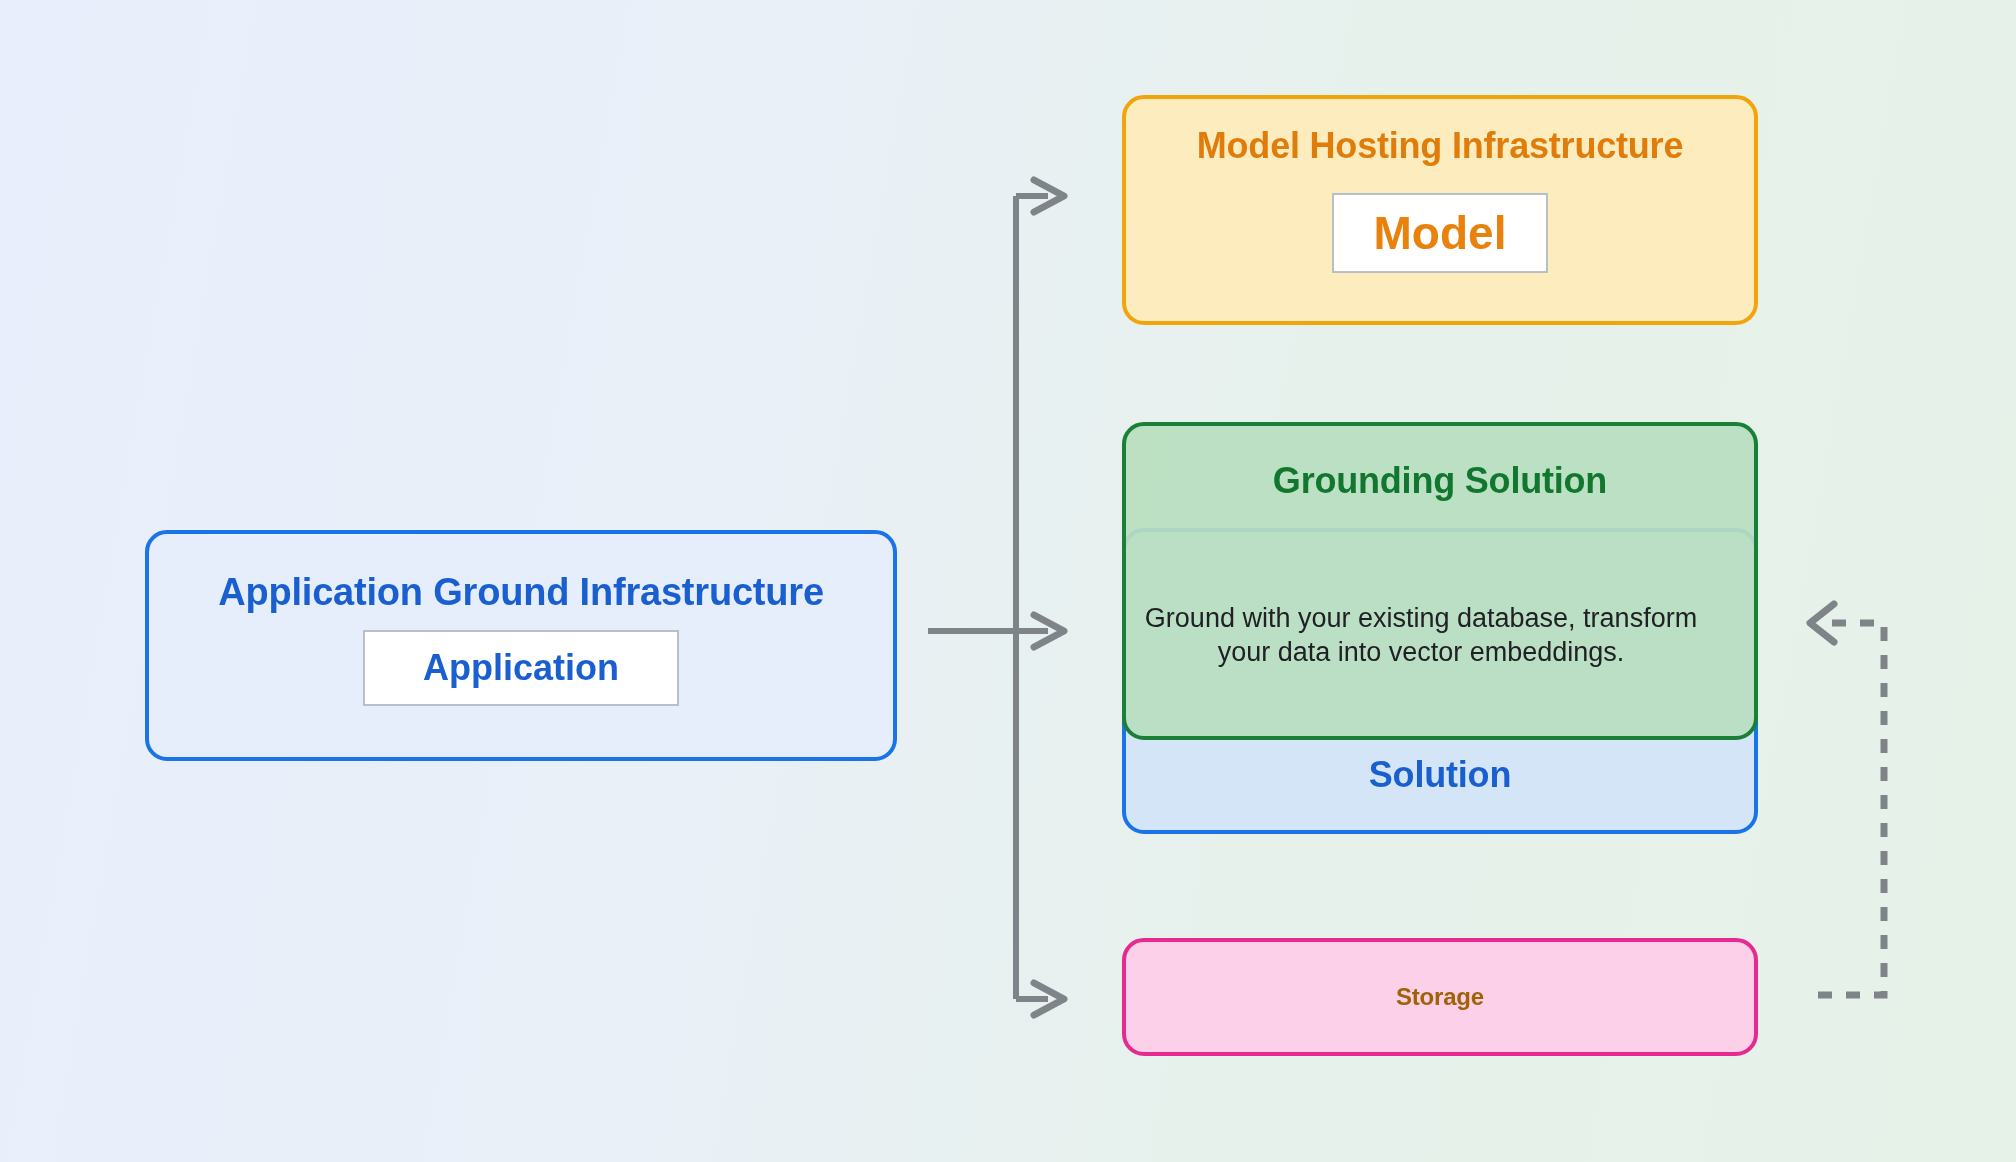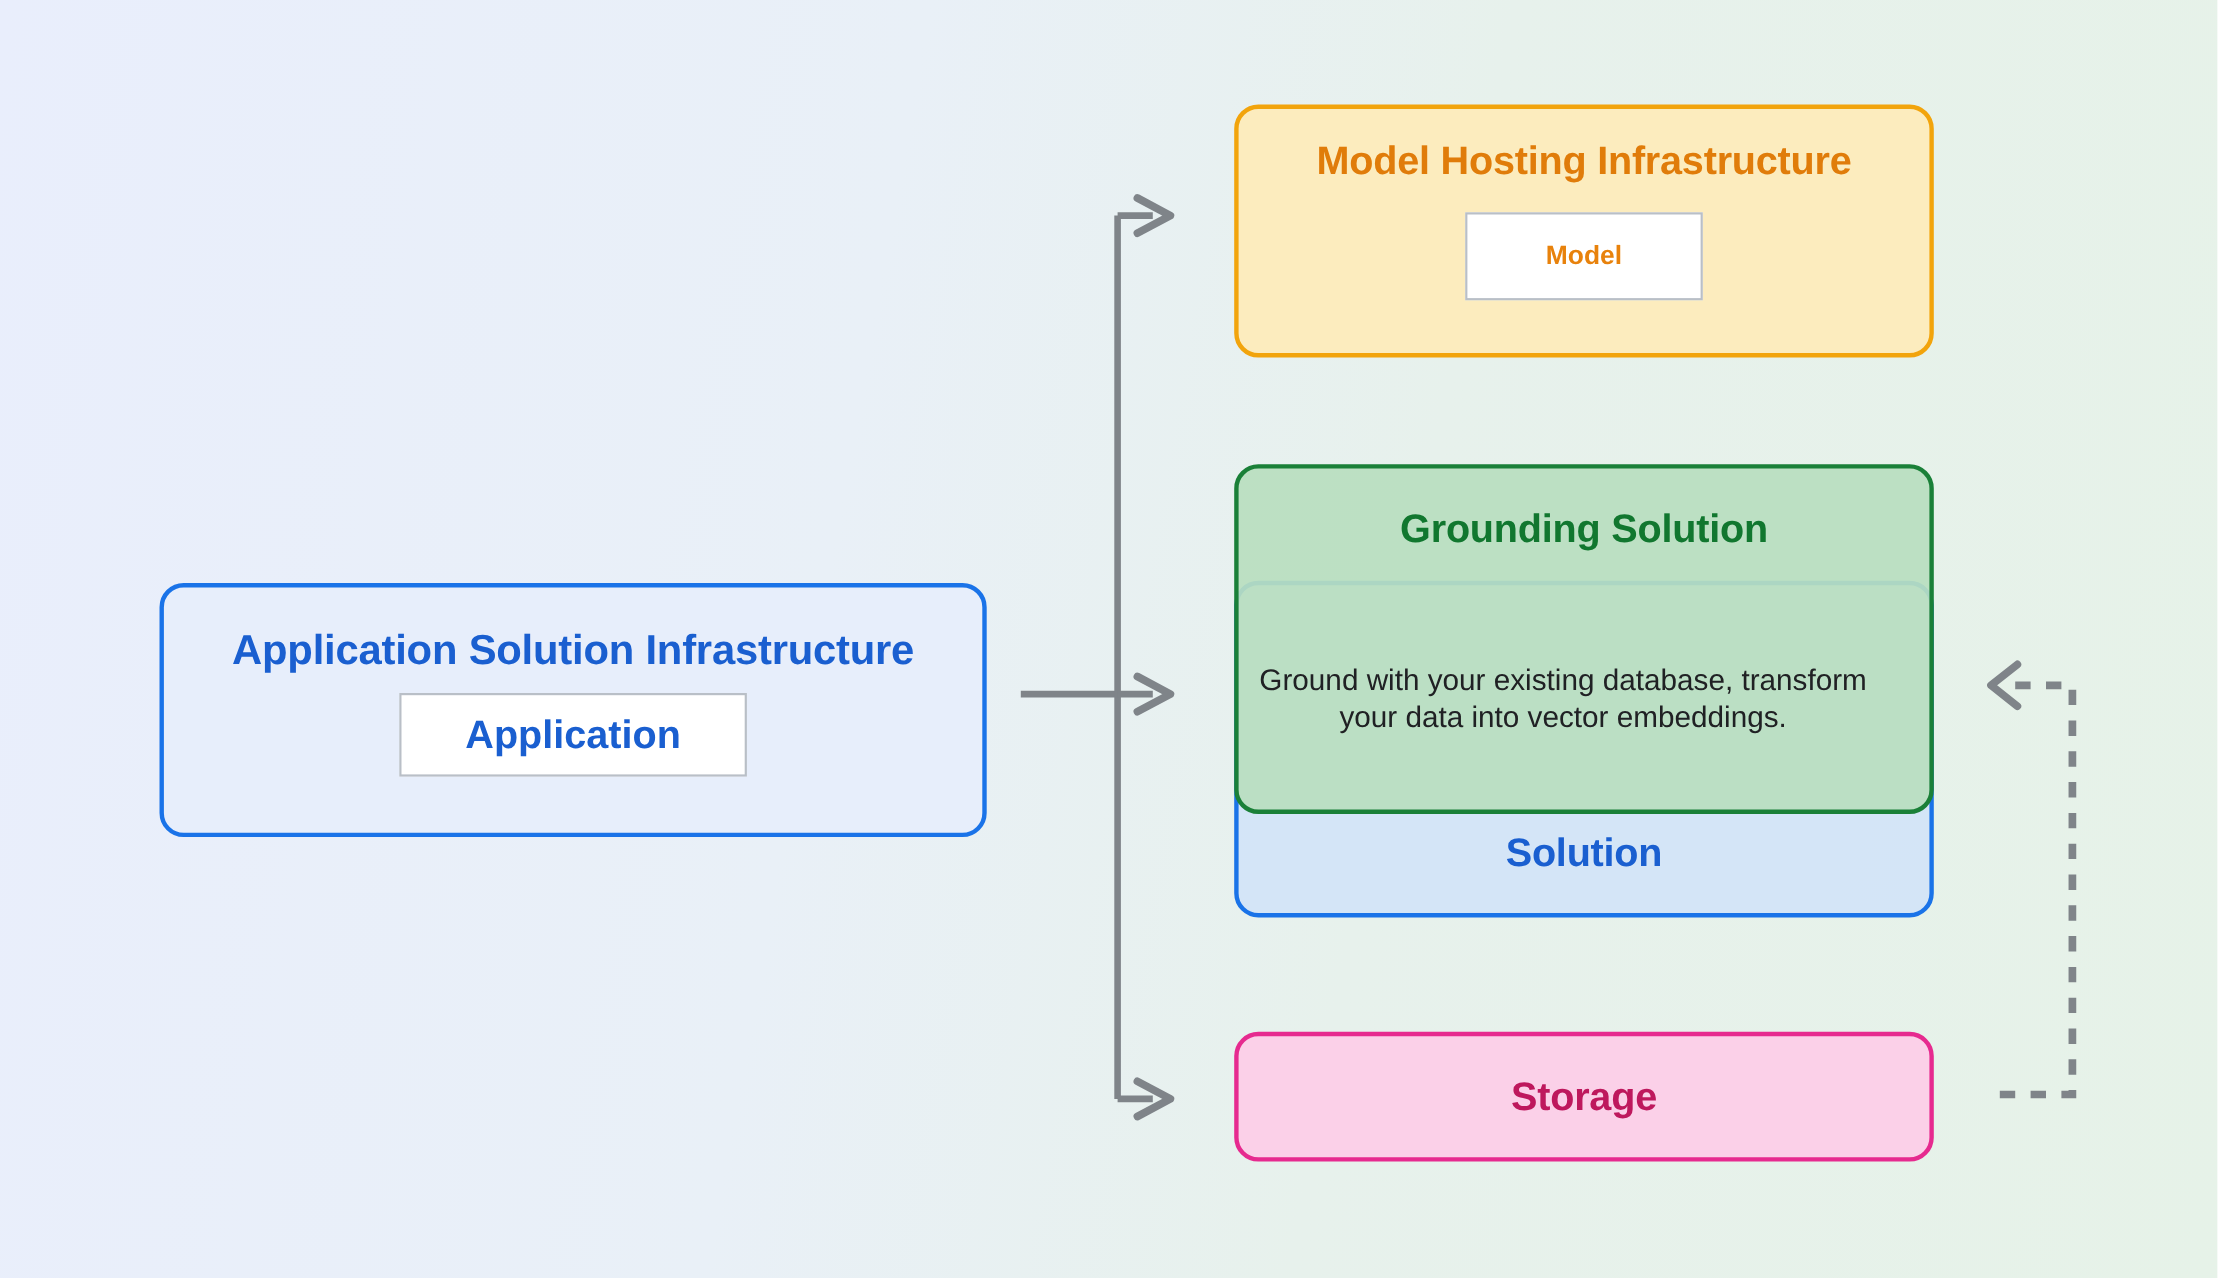--- a/index.html
+++ b/index.html
@@ -73,21 +73,21 @@
     margin-top: 26px;
     font-size: 36px;
     font-weight: bold;
     color: #e07c0a;
     letter-spacing: -0.2px;
   }
   #model-inner {
     margin-top: 26px;
     width: 216px;
     height: 80px;
-    font-size: 24px;
+    font-size: 46px;
     font-weight: bold;
     color: #e8820c;
   }
 
   
   #grounding {
     left: 1122px;
     top: 408px;
     width: 636px;
     height: 318px;
@@ -149,44 +149,44 @@
     left: 1122px;
     top: 938px;
     width: 636px;
     height: 118px;
     background: #fbd0e8;
     border: 4px solid #e62a8f;
     border-radius: 22px;
     justify-content: center;
   }
   #storage .box-title {
-    font-size: 36px;
-    font-weight: bold;
-    color: #be185d;
+    font-size: 24px;
+    font-weight: bold;
+    color: #a16207;
     letter-spacing: -0.2px;
   }
 
   
   #connectors {
     position: absolute;
     left: 0;
     top: 0;
     width: 2016px;
     height: 1162px;
     z-index: 5;
     pointer-events: none;
   }
 </style>
 </head>
 <body>
 
 <div id="canvas">
 
   <div class="box" id="app-host">
-    <div class="box-title">Application Solution Infrastructure</div>
+    <div class="box-title">Application Ground Infrastructure</div>
     <div class="inner-white" id="app-inner">Application</div>
   </div>
 
   <div class="box" id="model-host">
     <div class="box-title">Model Hosting Infrastructure</div>
     <div class="inner-white" id="model-inner">Model</div>
   </div>
 
   <div class="box" id="grounding">
     <div class="box-title">Grounding Solution</div>

